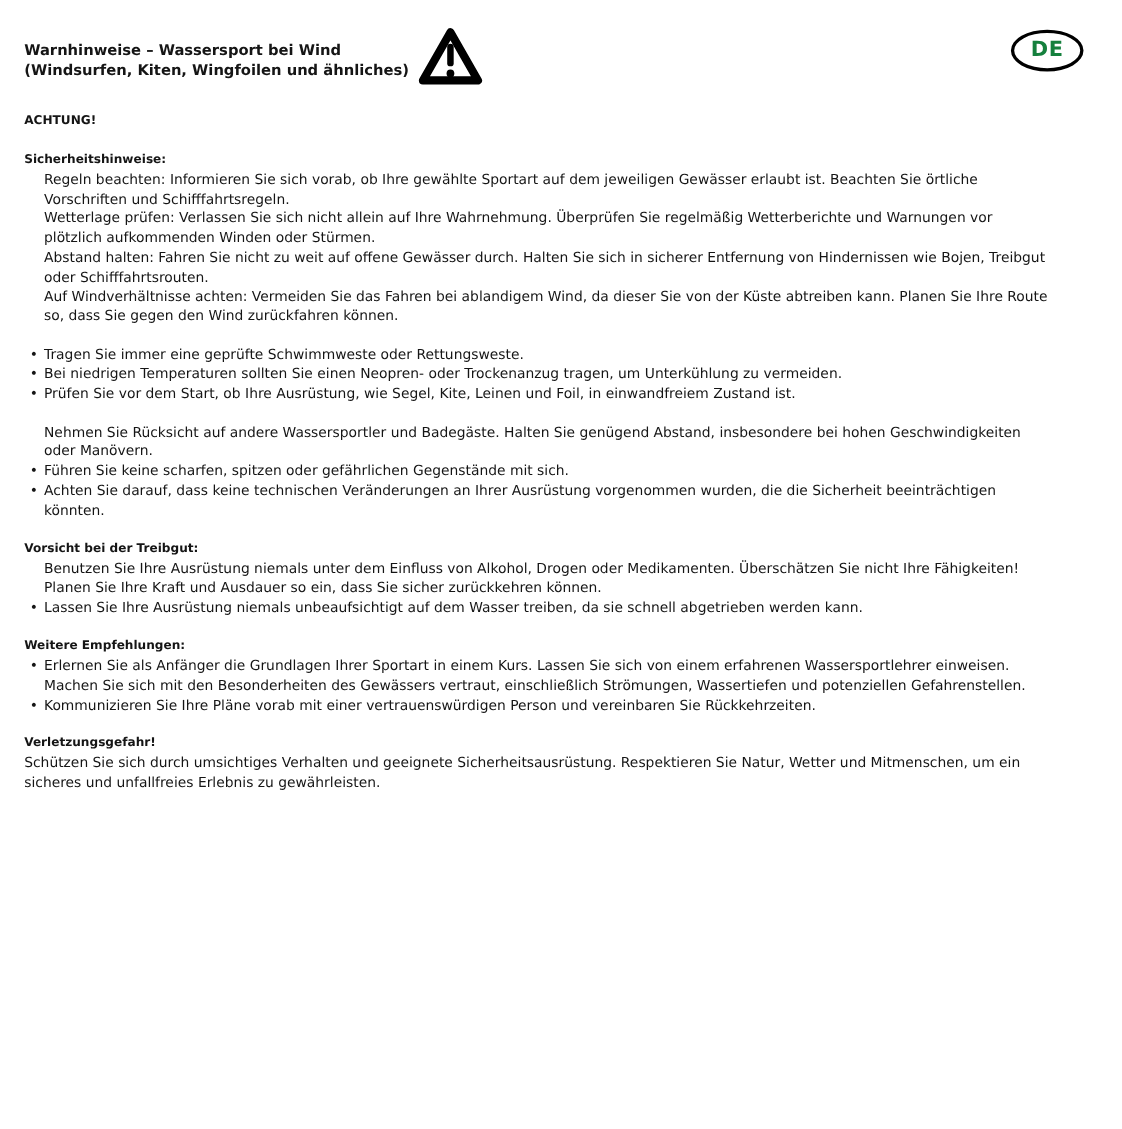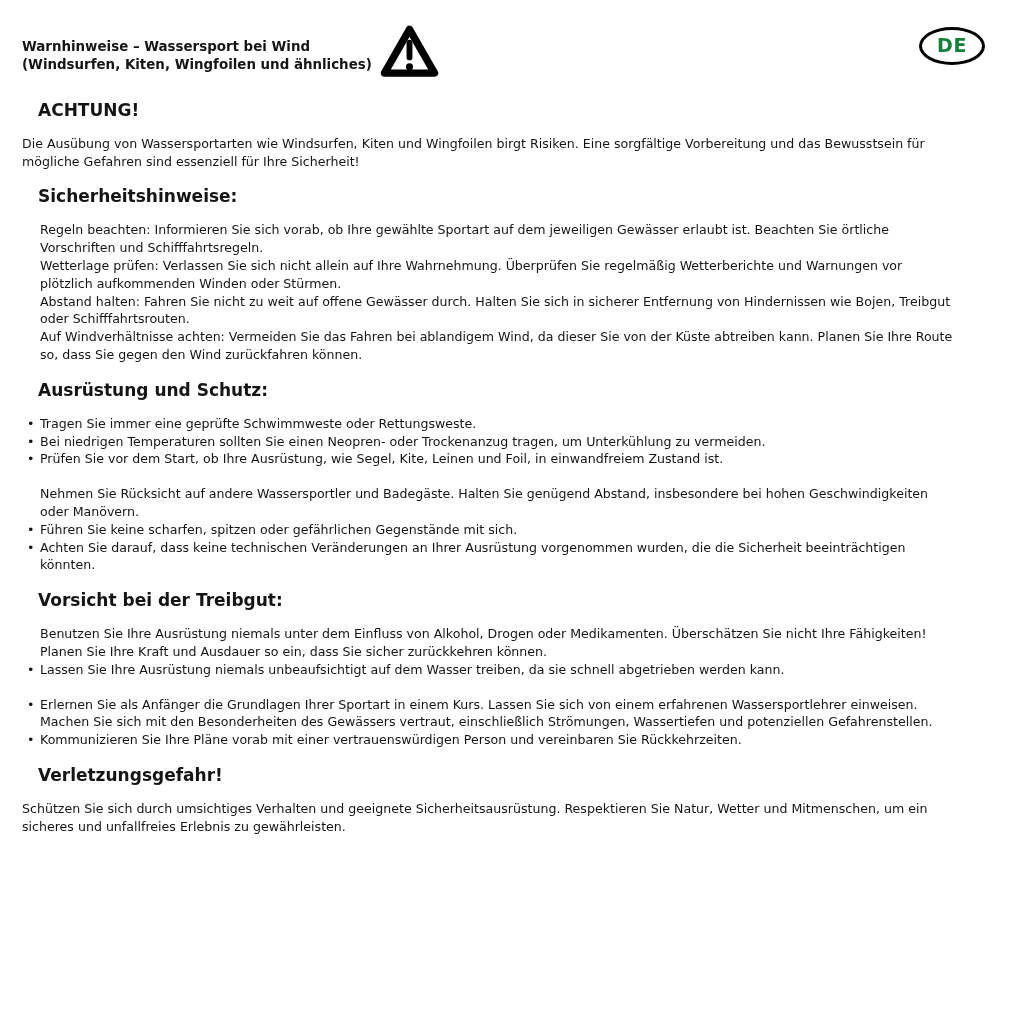--- a/index.html
+++ b/index.html
@@ -45,22 +45,22 @@
     align-items: center;
     justify-content: center;
     font-weight: bold;
     font-size: 19px;
     letter-spacing: 0.5px;
     color: #15803d;
   }
   
   .sec { margin-top: 17px; }
   .sec h2 {
-    margin: 16px;
-    font-size: 17px;
+    margin: 0;
+    font-size: 11px;
     line-height: 18px;
     font-weight: bold;
   }
   .sec p {
     margin: 0;
   }
   .items { }
   .item { display: flex; }
   .marker {
     flex: 0 0 18px;
@@ -87,21 +87,20 @@
         <line x1="30" y1="19" x2="30" y2="34" stroke="#000" stroke-width="6" stroke-linecap="round"></line>
         <circle cx="30" cy="43.5" r="3.6" fill="#000"></circle>
       </svg>
     </div>
   </div>
 
   <div class="lang-badge">DE</div>
 
   <div class="sec">
     <h2>ACHTUNG!</h2>
-    <p>Die Ausübung von Wassersportarten wie Windsurfen, Kiten und Wingfoilen birgt Risiken. Eine sorgfältige Vorbereitung und das Bewusstsein für mögliche Gefahren sind essenziell für Ihre Sicherheit!</p>
   </div>
 
   <div class="sec">
     <h2>Sicherheitshinweise:</h2>
     <div class="items">
       <div class="item">
         <span class="marker"></span>
         <span class="item-text">Regeln beachten: Informieren Sie sich vorab, ob Ihre gewählte Sportart auf dem jeweiligen Gewässer erlaubt ist. Beachten Sie örtliche Vorschriften und Schifffahrtsregeln.</span>
       </div>
       <div class="item">
@@ -113,21 +112,20 @@
         <span class="item-text">Abstand halten: Fahren Sie nicht zu weit auf offene Gewässer durch. Halten Sie sich in sicherer Entfernung von Hindernissen wie Bojen, Treibgut oder Schifffahrtsrouten.</span>
       </div>
       <div class="item">
         <span class="marker"></span>
         <span class="item-text">Auf Windverhältnisse achten: Vermeiden Sie das Fahren bei ablandigem Wind, da dieser Sie von der Küste abtreiben kann. Planen Sie Ihre Route so, dass Sie gegen den Wind zurückfahren können.</span>
       </div>
     </div>
   </div>
 
   <div class="sec">
-    <h2>Ausrüstung und Schutz:</h2>
     <div class="items">
       <div class="item">
         <span class="marker">•</span>
         <span class="item-text">Tragen Sie immer eine geprüfte Schwimmweste oder Rettungsweste.</span>
       </div>
       <div class="item">
         <span class="marker">•</span>
         <span class="item-text">Bei niedrigen Temperaturen sollten Sie einen Neopren- oder Trockenanzug tragen, um Unterkühlung zu vermeiden.</span>
       </div>
       <div class="item">
@@ -162,20 +160,21 @@
         <span class="item-text">Benutzen Sie Ihre Ausrüstung niemals unter dem Einfluss von Alkohol, Drogen oder Medikamenten. Überschätzen Sie nicht Ihre Fähigkeiten! Planen Sie Ihre Kraft und Ausdauer so ein, dass Sie sicher zurückkehren können.</span>
       </div>
       <div class="item">
         <span class="marker">•</span>
         <span class="item-text">Lassen Sie Ihre Ausrüstung niemals unbeaufsichtigt auf dem Wasser treiben, da sie schnell abgetrieben werden kann.</span>
       </div>
     </div>
   </div>
 
   <div class="sec">
+    <h2>Weitere Empfehlungen:</h2>
     <div class="items">
       <div class="item">
         <span class="marker">•</span>
         <span class="item-text">Erlernen Sie als Anfänger die Grundlagen Ihrer Sportart in einem Kurs. Lassen Sie sich von einem erfahrenen Wassersportlehrer einweisen.</span>
       </div>
       <div class="item">
         <span class="marker"></span>
         <span class="item-text">Machen Sie sich mit den Besonderheiten des Gewässers vertraut, einschließlich Strömungen, Wassertiefen und potenziellen Gefahrenstellen.</span>
       </div>
       <div class="item">

